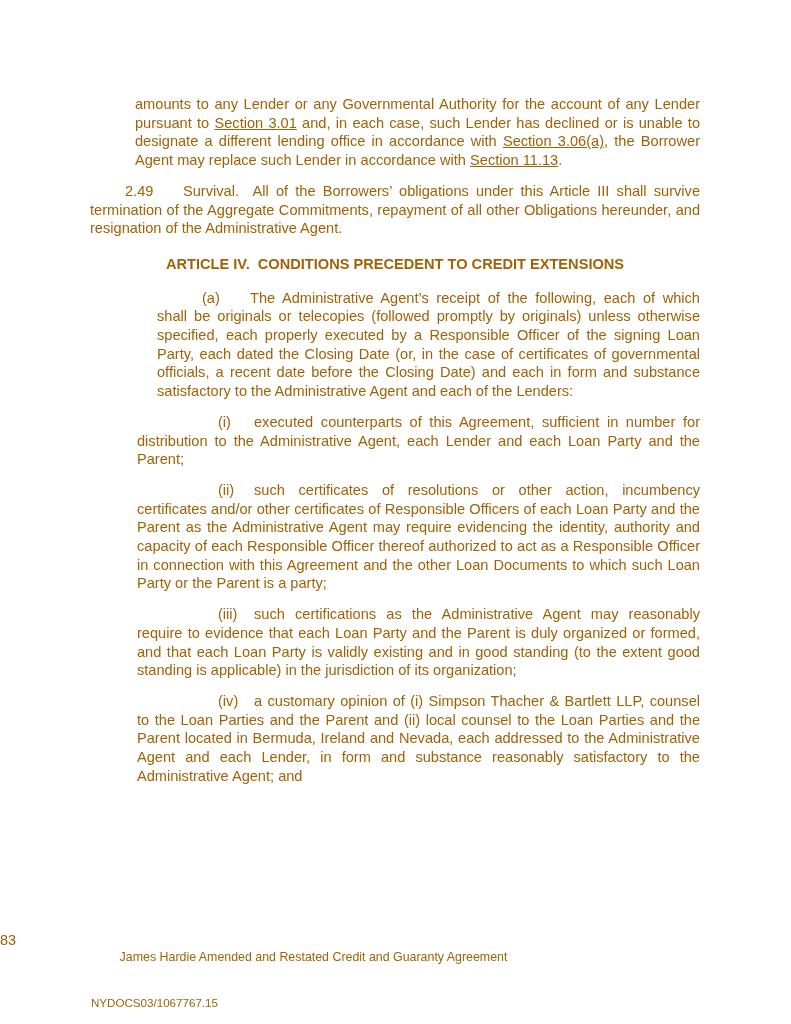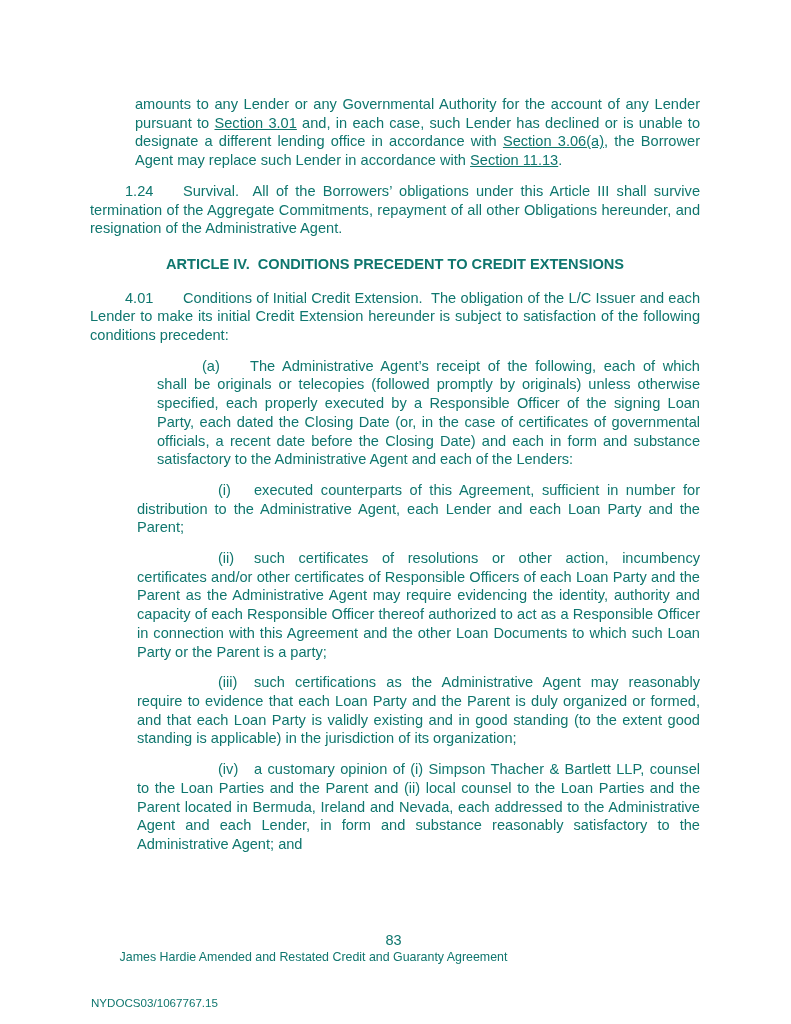--- a/index.html
+++ b/index.html
@@ -6,21 +6,21 @@
     margin: 0;
     padding: 0;
     background: #ffffff;
   }
   .page {
     position: relative;
     width: 791px;
     height: 1024px;
     background: #ffffff;
     font-family: "Liberation Sans", sans-serif;
-    color: #0f766e;
+    color: #a16207;
     overflow: hidden;
   }
   .content {
     position: absolute;
     left: 90px;
     top: 95px;
     width: 610px;
     font-size: 14.6px;
     line-height: 18.7px;
   }
@@ -41,21 +41,20 @@
   }
   .label-3007, .label-num { display: inline-block; width: 58px; text-indent: 0; }
   .label-a   { display: inline-block; width: 48px; text-indent: 0; }
   .label-rom { display: inline-block; width: 36px; text-indent: 0; }
   .u { text-decoration: underline; }
   .footer-pageno {
     position: absolute;
     top: 932px;
     left: 0;
     width: 787px;
-    text-align: center;
     font-size: 14.5px;
   }
   .footer-title {
     position: absolute;
     top: 950px;
     left: 0;
     width: 627px;
     text-align: center;
     font-size: 12.4px;
   }
@@ -65,23 +64,22 @@
     left: 91px;
     font-size: 11.6px;
   }
 </style>
 </head>
 <body>
 
 <div class="page">
   <div class="content">
       <p class="para indent1-cont"><span>amounts to any Lender or any Governmental Authority for the account of any Lender pursuant to </span><span class="u">Section 3.01</span><span> and, in each case, such Lender has declined or is unable to designate a different lending office in accordance with </span><span class="u">Section 3.06(a)</span><span>, the Borrower Agent may replace such Lender in accordance with </span><span class="u">Section 11.13</span><span>.</span></p>
-      <p class="para body"><span class="label-num">1.24</span><span>Survival.&nbsp; All of the Borrowers’ obligations under this Article III shall survive termination of the Aggregate Commitments, repayment of all other Obligations hereunder, and resignation of the Administrative Agent.</span></p>
+      <p class="para body"><span class="label-num">2.49</span><span>Survival.&nbsp; All of the Borrowers’ obligations under this Article III shall survive termination of the Aggregate Commitments, repayment of all other Obligations hereunder, and resignation of the Administrative Agent.</span></p>
       <h2 class="para heading"><span>ARTICLE IV.&nbsp; CONDITIONS PRECEDENT TO CREDIT EXTENSIONS</span></h2>
-      <p class="para body"><span class="label-num">4.01</span><span>Conditions of Initial Credit Extension.&nbsp; The obligation of the L/C Issuer and each Lender to make its initial Credit Extension hereunder is subject to satisfaction of the following conditions precedent:</span></p>
       <p class="para indent1"><span class="label-a">(a)</span><span>The Administrative Agent’s receipt of the following, each of which shall be originals or telecopies (followed promptly by originals) unless otherwise specified, each properly executed by a Responsible Officer of the signing Loan Party, each dated the Closing Date (or, in the case of certificates of governmental officials, a recent date before the Closing Date) and each in form and substance satisfactory to the Administrative Agent and each of the Lenders:</span></p>
       <p class="para indent2"><span class="label-rom">(i)</span><span>executed counterparts of this Agreement, sufficient in number for distribution to the Administrative Agent, each Lender and each Loan Party and the Parent;</span></p>
       <p class="para indent2"><span class="label-rom">(ii)</span><span>such certificates of resolutions or other action, incumbency certificates and/or other certificates of Responsible Officers of each Loan Party and the Parent as the Administrative Agent may require evidencing the identity, authority and capacity of each Responsible Officer thereof authorized to act as a Responsible Officer in connection with this Agreement and the other Loan Documents to which such Loan Party or the Parent is a party;</span></p>
       <p class="para indent2"><span class="label-rom">(iii)</span><span>such certifications as the Administrative Agent may reasonably require to evidence that each Loan Party and the Parent is duly organized or formed, and that each Loan Party is validly existing and in good standing (to the extent good standing is applicable) in the jurisdiction of its organization;</span></p>
       <p class="para indent2"><span class="label-rom">(iv)</span><span>a customary opinion of (i) Simpson Thacher &amp; Bartlett LLP, counsel to the Loan Parties and the Parent and (ii) local counsel to the Loan Parties and the Parent located in Bermuda, Ireland and Nevada, each addressed to the Administrative Agent and each Lender, in form and substance reasonably satisfactory to the Administrative Agent; and</span></p>
     </div>
 
   <div class="footer-pageno">83</div>
 
   <div class="footer-title">James Hardie Amended and Restated Credit and Guaranty Agreement</div>

